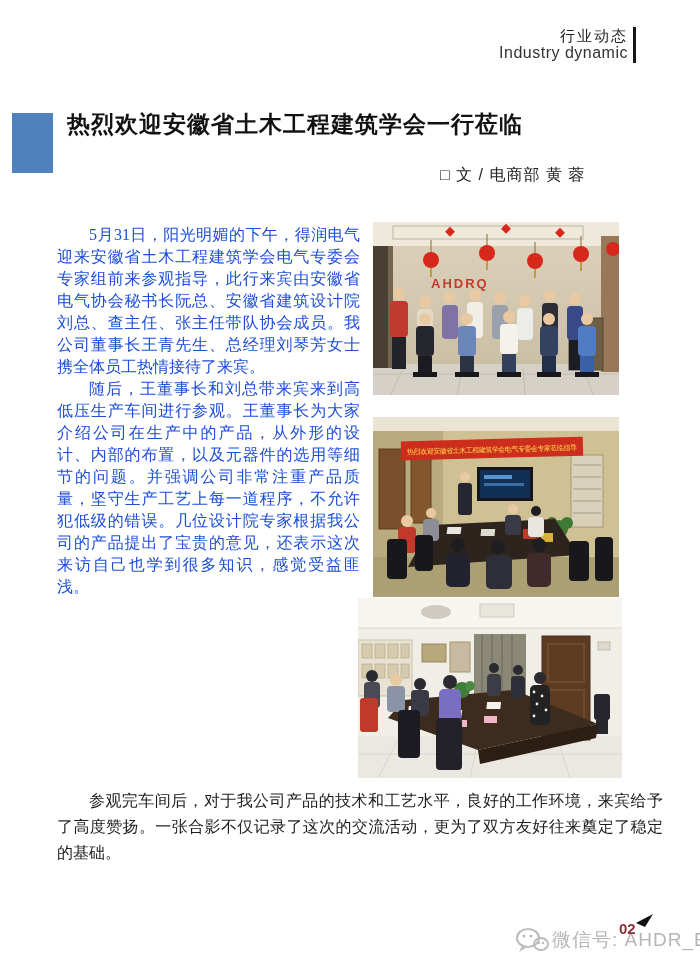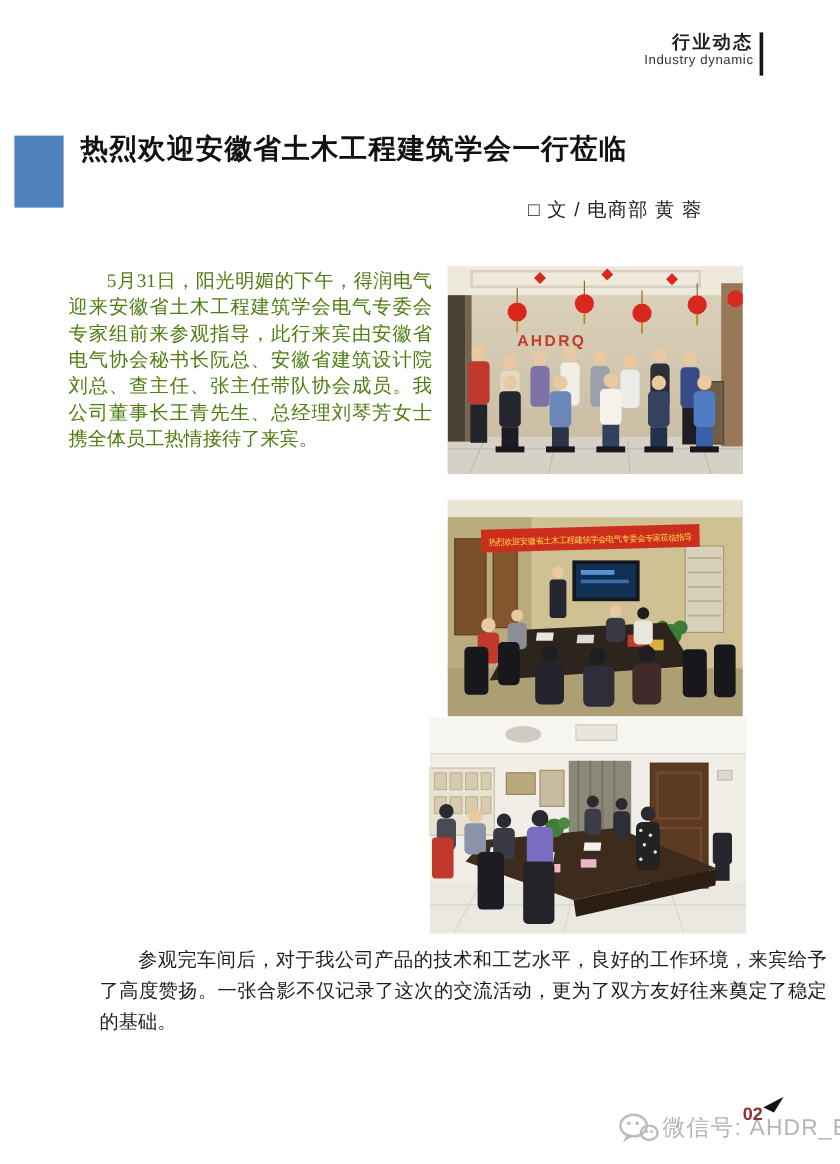--- a/index.html
+++ b/index.html
@@ -1,40 +1,40 @@
 <!DOCTYPE html>
 <html><head>
 <meta charset="utf-8">
 <style>
   html,body{margin:0;padding:0;background:#ffffff;}
   .page{position:relative;width:700px;height:970px;background:#ffffff;overflow:hidden;
         font-family:"Liberation Sans",sans-serif;color:#1a1a1a;}
 
   
   .hdr{position:absolute;top:27px;right:72px;text-align:right;line-height:1.15;}
-  .hdr-cn{font-size:15px;font-weight:bold;letter-spacing:2px;color:#222;}
-  .hdr-en{font-size:11px;color:#333;letter-spacing:.5px;}
+  .hdr-cn{font-size:15px;font-weight:normal;letter-spacing:2px;color:#222;}
+  .hdr-en{font-size:16px;color:#333;letter-spacing:.5px;}
   .hdr-bar{position:absolute;top:27px;right:64px;width:3px;height:36px;background:#161616;}
 
   
   .accent-rect{position:absolute;left:12px;top:113px;width:41px;height:60px;background:#4f81bd;}
   .title{position:absolute;left:67px;top:105px;width:600px;
          font-family:"Liberation Sans",sans-serif;font-weight:bold;color:#111;
          font-size:23px;line-height:38px;letter-spacing:1px;}
   .byline{position:absolute;left:440px;top:165px;font-size:16px;color:#222;letter-spacing:1px;}
 
   
   .colspan{position:absolute;left:57px;top:224px;width:303px;
            font-family:"Liberation Serif","DejaVu Serif",serif;
-           font-size:16px;line-height:22px;color:#4d7c0f;
+           font-size:16px;line-height:22px;color:#1d4ed8;
            text-align:justify;text-justify:inter-ideograph;}
   .fullspan{position:absolute;left:57px;top:788px;width:606px;
            font-family:"Liberation Serif","DejaVu Serif",serif;
            font-size:16px;line-height:26px;color:#1c1c1c;
-           text-align:justify;text-justify:inter-ideograph;margin-left:26px;}
+           text-align:justify;text-justify:inter-ideograph;}
   .body-p{margin:0;text-indent:2em;}
 
   
   .photo{position:absolute;display:block;}
   .ph1{left:373px;top:222px;width:246px;height:173px;}
   .ph2{left:373px;top:417px;width:246px;height:180px;}
   .ph3{left:358px;top:598px;width:264px;height:180px;}
 
   
   .wm-label{position:absolute;left:552px;top:927px;font-size:19px;color:#b5b5b5;
@@ -56,20 +56,21 @@
   <div class="hdr-bar"></div>
 
   <div class="accent-rect"></div>
   <div class="title">
     <div>热烈欢迎安徽省土木工程建筑学会一行莅临</div>
   </div>
   <div class="byline">□  文 / 电商部  黄 蓉</div>
 
   <div class="colspan">
     <p class="body-p">5月31日，阳光明媚的下午，得润电气迎来安徽省土木工程建筑学会电气专委会专家组前来参观指导，此行来宾由安徽省电气协会秘书长阮总、安徽省建筑设计院刘总、查主任、张主任带队协会成员。我公司董事长王青先生、总经理刘琴芳女士携全体员工热情接待了来宾。</p>
+    <p class="body-p">随后，王董事长和刘总带来宾来到高低压生产车间进行参观。王董事长为大家介绍公司在生产中的产品，从外形的设计、内部的布置，以及元器件的选用等细节的问题。并强调公司非常注重产品质量，坚守生产工艺上每一道程序，不允许犯低级的错误。几位设计院专家根据我公司的产品提出了宝贵的意见，还表示这次来访自己也学到很多知识，感觉受益匪浅。</p>
   </div>
 
   <svg class="photo ph1" viewBox="0 0 246 173">
     <defs>
       <linearGradient id="wall1" x1="0" y1="0" x2="0" y2="1">
         <stop offset="0" stop-color="#ddd3bd"></stop>
           <stop offset="1" stop-color="#c7baa0"></stop>
       </linearGradient>
     </defs>
     <rect x="0" y="0" width="246" height="173" fill="url(#wall1)"></rect>

